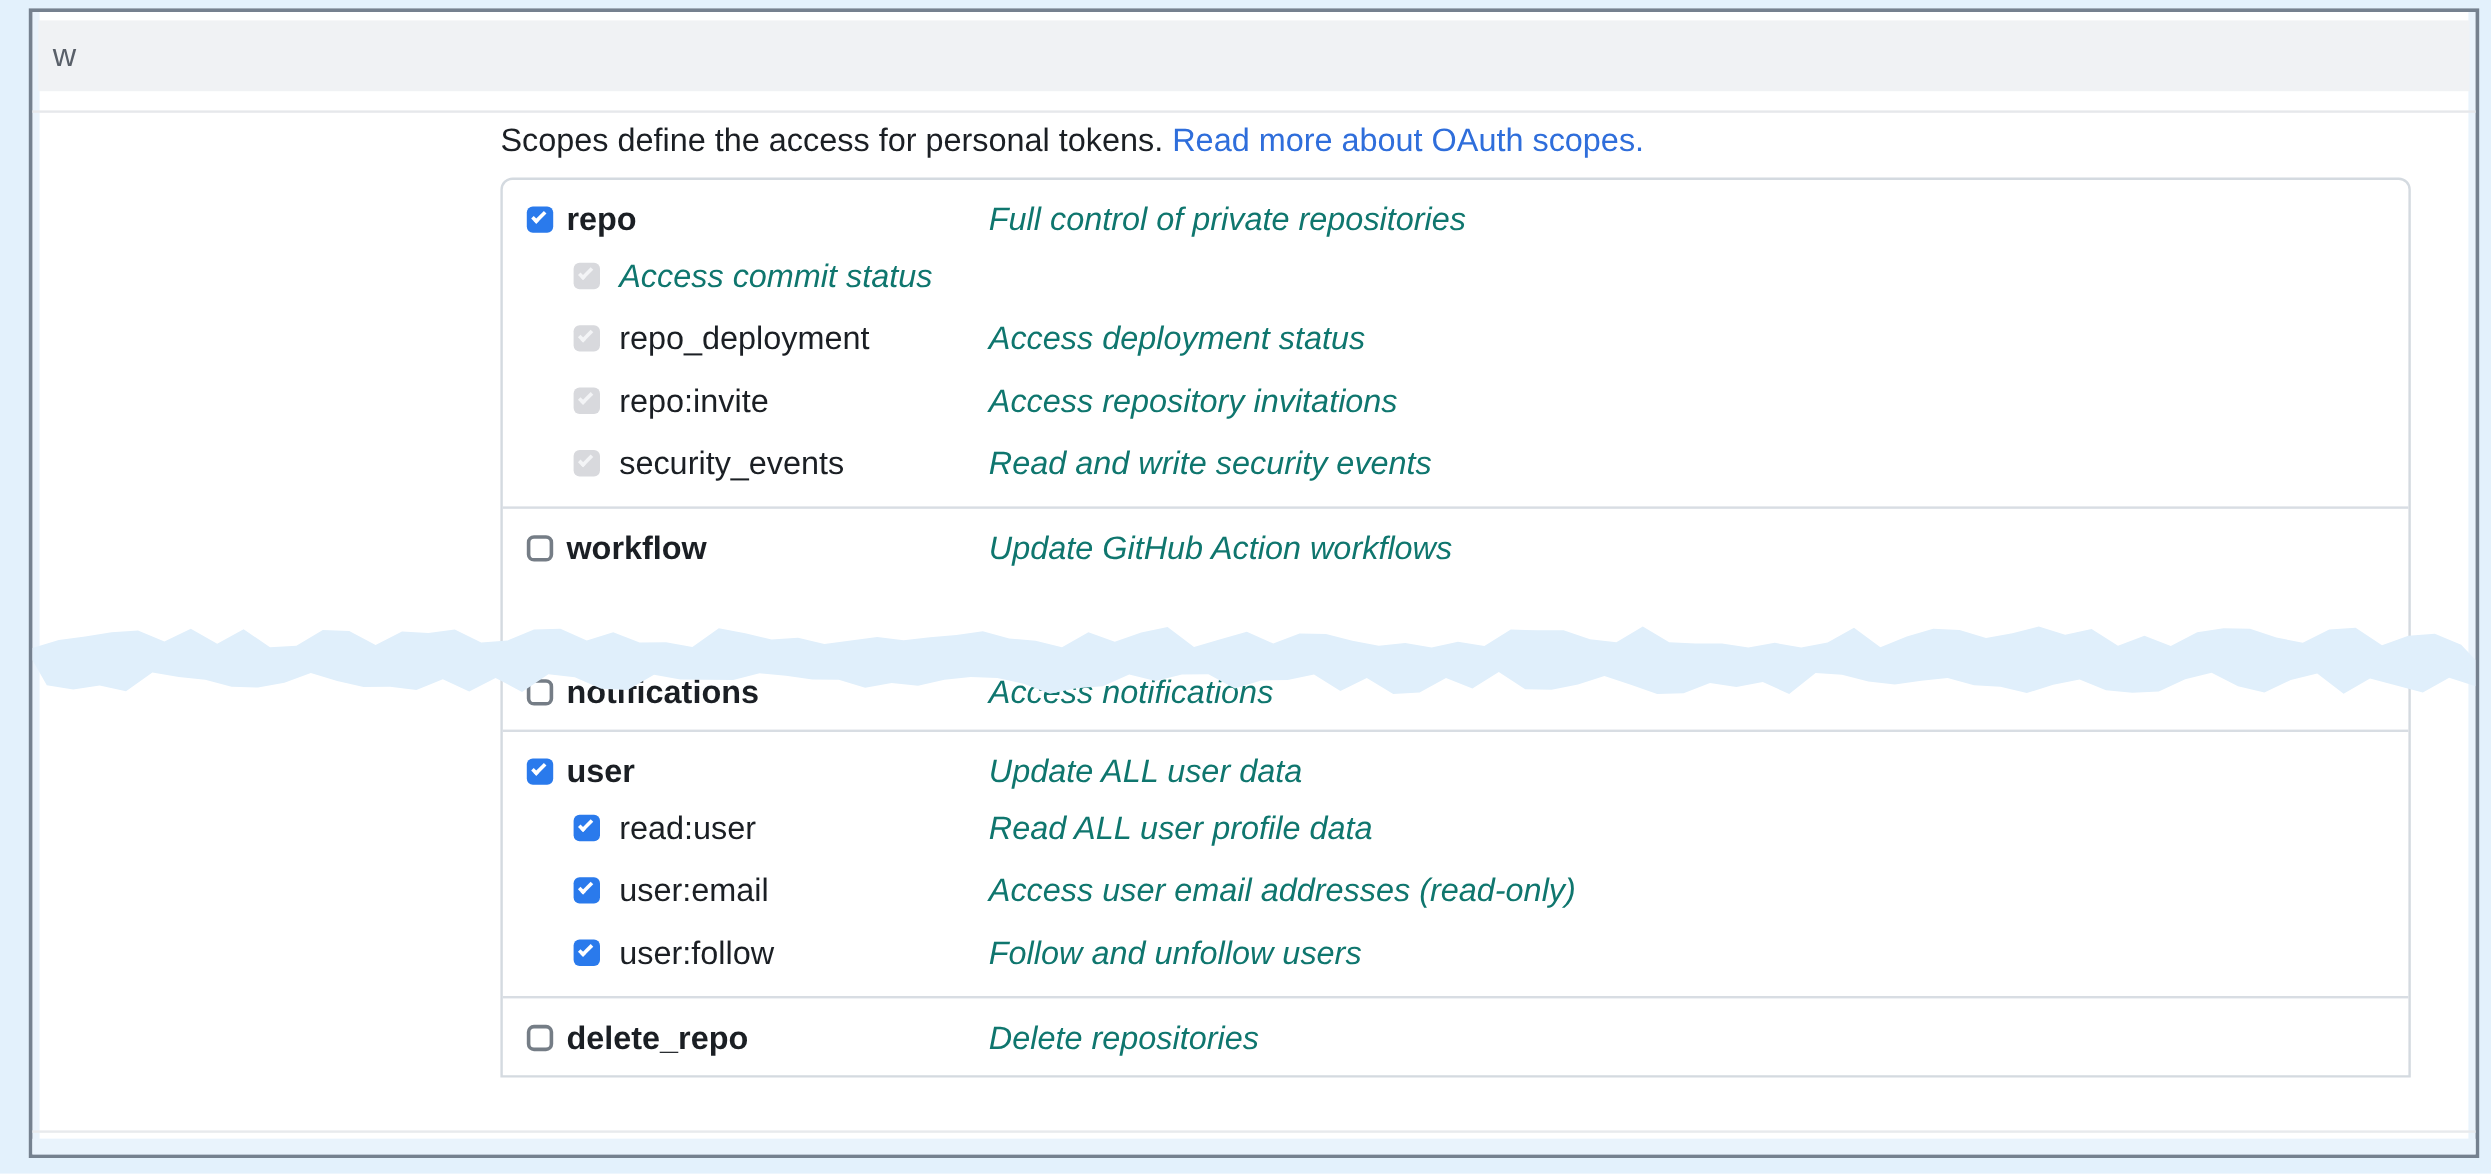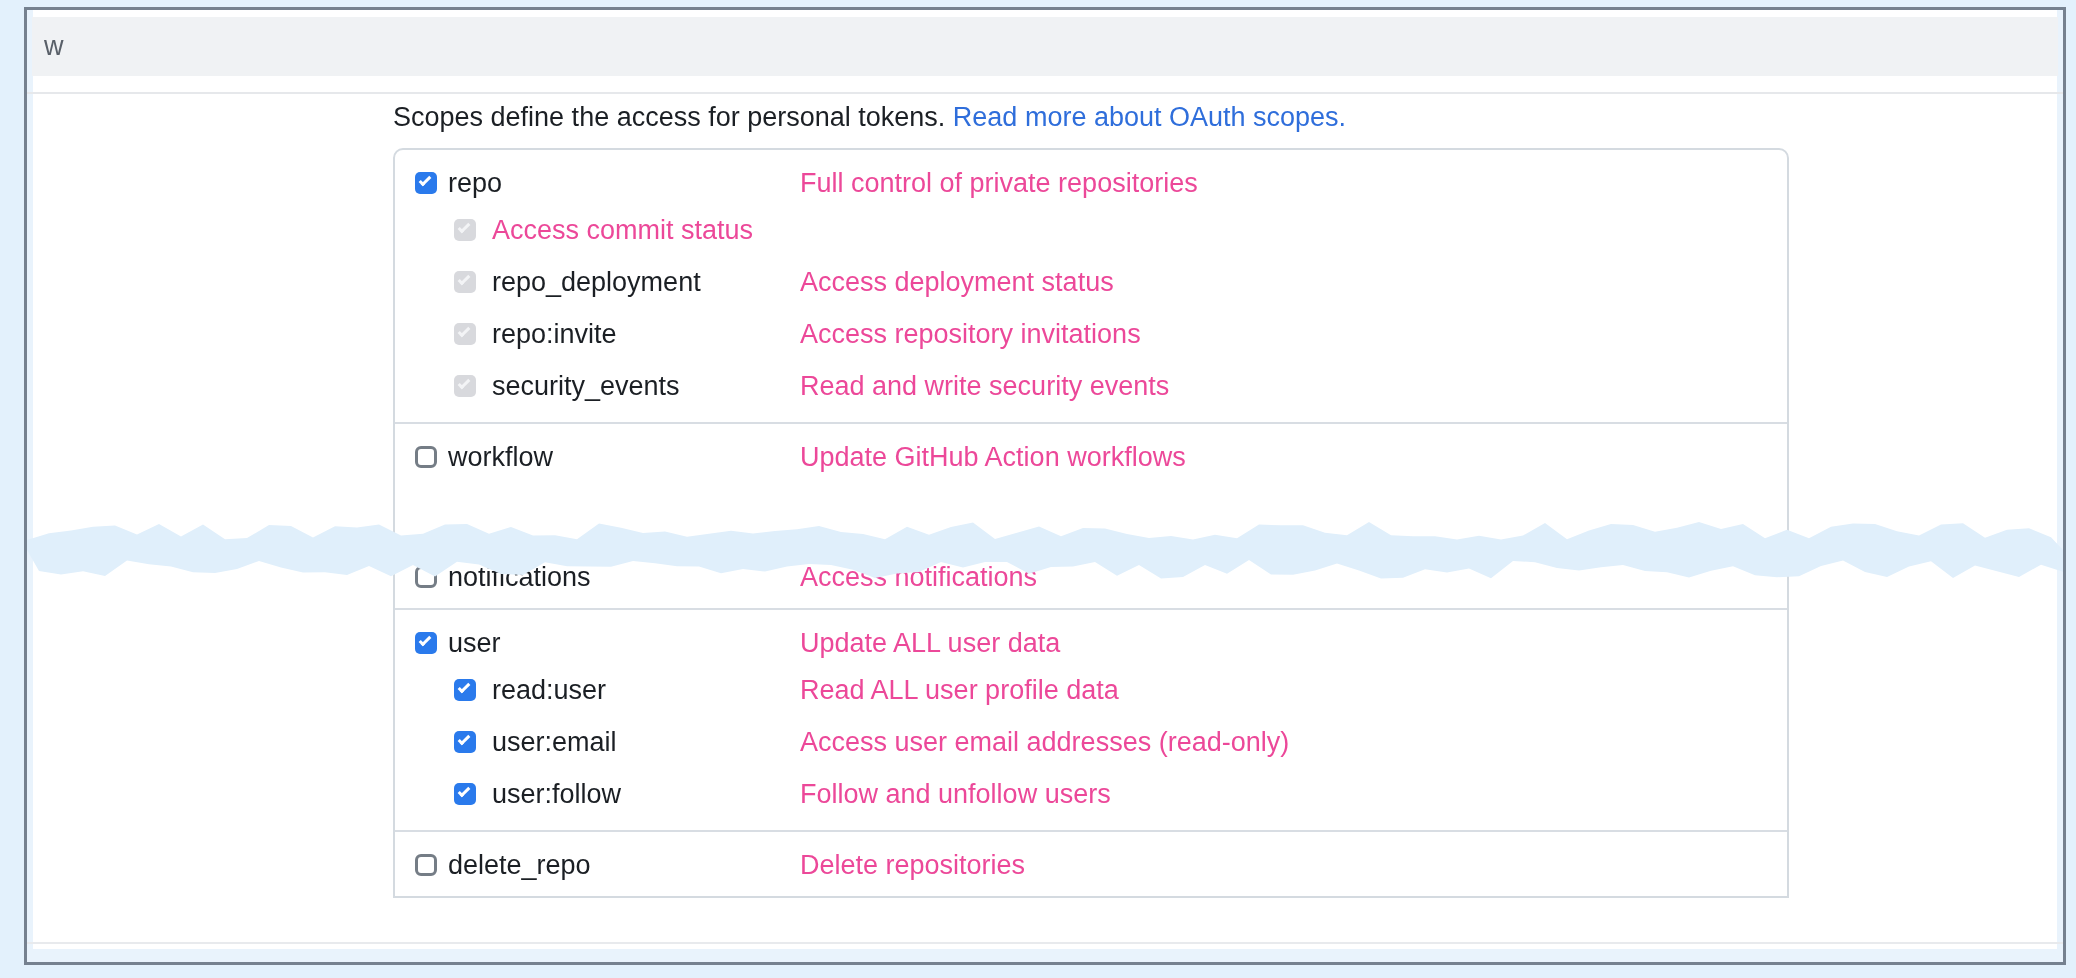--- a/index.html
+++ b/index.html
@@ -37,22 +37,22 @@
     color: #596069;
   }
   .titlebar-sep {
     position: absolute;
     left: 0; right: 0; top: 82px;
     height: 2px;
     background: #e6e8eb;
   }
   .main {
     position: absolute;
-    left: 366px; top: 88px;
-    width: 1396px;
+    left: 390px; top: 88px;
+    width: 1592px;
   }
   .intro {
     font-size: 27px;
     line-height: 38px;
     color: #1b1f24;
     margin-bottom: 12px;
   }
   .intro a {
     color: #2f6edb;
     text-decoration: none;
@@ -88,33 +88,34 @@
   .checkmark {
     position: absolute;
     left: 4px; top: 5px;
     width: 12px; height: 6px;
     border-left: 3px solid #ffffff;
     border-bottom: 3px solid #ffffff;
     transform: rotate(-45deg);
   }
   .cb.checked-disabled .checkmark { border-color: #f3f4f6; }
   .scope-label {
-    font-weight: 400;
+    font-weight: 700;
     font-size: 27px;
     color: #1b1f24;
     width: 352px;
     flex: 0 0 auto;
   }
   .row.sub .scope-label {
     font-weight: 400;
     width: 308px;
   }
   .scope-desc {
     font-size: 27px;
-    color: #ec4899;
+    color: #0f766e;
+    font-style: italic;
   }
   .tear {
     position: absolute;
     left: 0; right: 0;
     top: 506px;
     height: 68px;
     z-index: 5;
   }
   .tear svg { display: block; width: 100%; height: 68px; }
   .bottom-rule {

